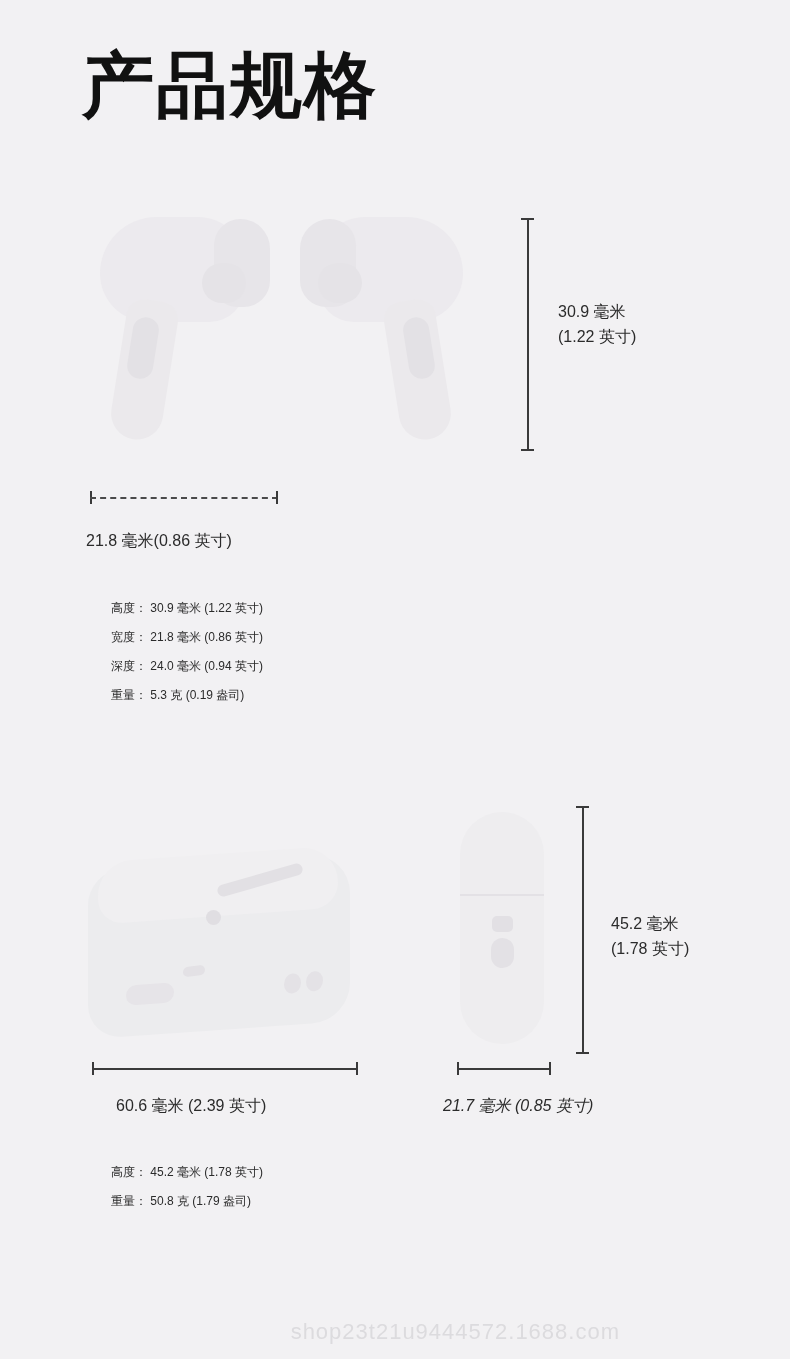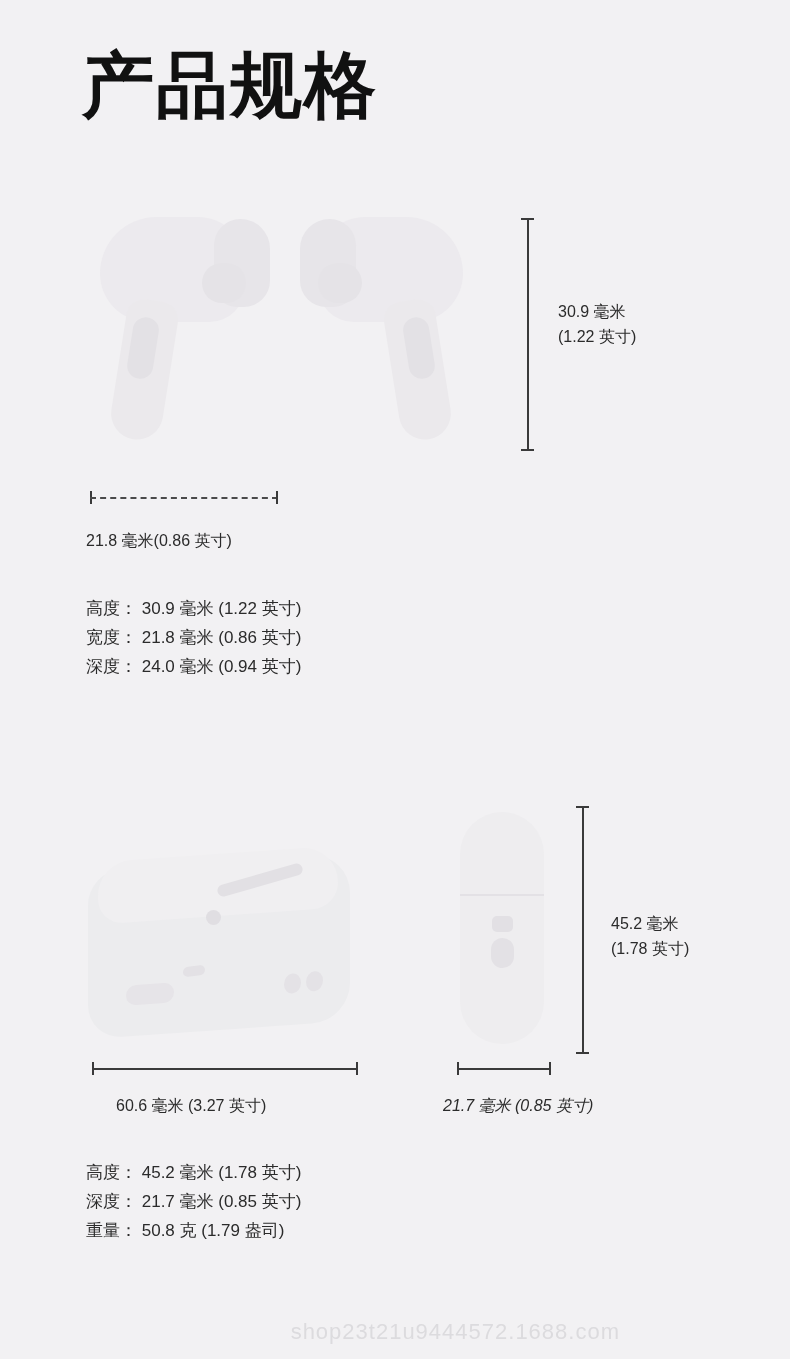--- a/index.html
+++ b/index.html
@@ -38,24 +38,25 @@
   
   .dim-label {
     position: absolute;
     font-size: 16px;
     color: #2b2b2b;
     line-height: 1.55;
     white-space: nowrap;
   }
   .spec-list {
     position: absolute;
-    font-size: 17px;
+    font-size: 12px;
     color: #2b2b2b;
     line-height: 29px;
     white-space: nowrap;
+    margin-left: 25px;
   }
   .spec-list div {
     white-space: nowrap;
   }
 
   
   .buds-wrap {
     position: absolute;
     left: 78px;
     top: 205px;
@@ -350,20 +351,21 @@
     <div class="cap l"></div>
     <div class="line dashed"></div>
     <div class="cap r"></div>
   </div>
   <div class="dim-label" style="left:86px; top:529px;">21.8 毫米(0.86 英寸)</div>
 
   <div class="spec-list" style="left:86px; top:594px;">
     <div>高度： 30.9 毫米 (1.22 英寸)</div>
     <div>宽度： 21.8 毫米 (0.86 英寸)</div>
     <div>深度： 24.0 毫米 (0.94 英寸)</div>
+    <div>重量： 5.3 克 (0.19 盎司)</div>
   </div>
 
   <div class="case-wrap">
     <div class="case-body"></div>
     <div class="case-top"></div>
     <div class="case-hinge"></div>
     <div class="case-dot"></div>
     <div class="case-pill"></div>
     <div class="case-port"></div>
     <div class="case-ovals">
@@ -387,30 +389,29 @@
   <div class="dim-label" style="left:611px; top:912px;">
     <div>45.2 毫米</div>
     <div>(1.78 英寸)</div>
   </div>
 
   <div class="hmeasure" style="left:92px; top:1062px; width:266px;">
     <div class="cap l"></div>
     <div class="line"></div>
     <div class="cap r"></div>
   </div>
-  <div class="dim-label" style="left:116px; top:1094px;">60.6 毫米 (3.27 英寸)</div>
+  <div class="dim-label" style="left:116px; top:1094px;">60.6 毫米 (2.39 英寸)</div>
 
   <div class="hmeasure" style="left:457px; top:1062px; width:94px;">
     <div class="cap l"></div>
     <div class="line"></div>
     <div class="cap r"></div>
   </div>
   <div class="dim-label" style="left:443px; top:1094px;font-style:italic;">21.7 毫米 (0.85 英寸)</div>
 
   <div class="spec-list" style="left:86px; top:1158px;">
     <div>高度： 45.2 毫米 (1.78 英寸)</div>
-    <div>深度： 21.7 毫米 (0.85 英寸)</div>
     <div>重量： 50.8 克 (1.79 盎司)</div>
   </div>
 
   <div class="watermark">shop23t21u9444572.1688.com</div>
 
 </div>
 
 </body></html>

